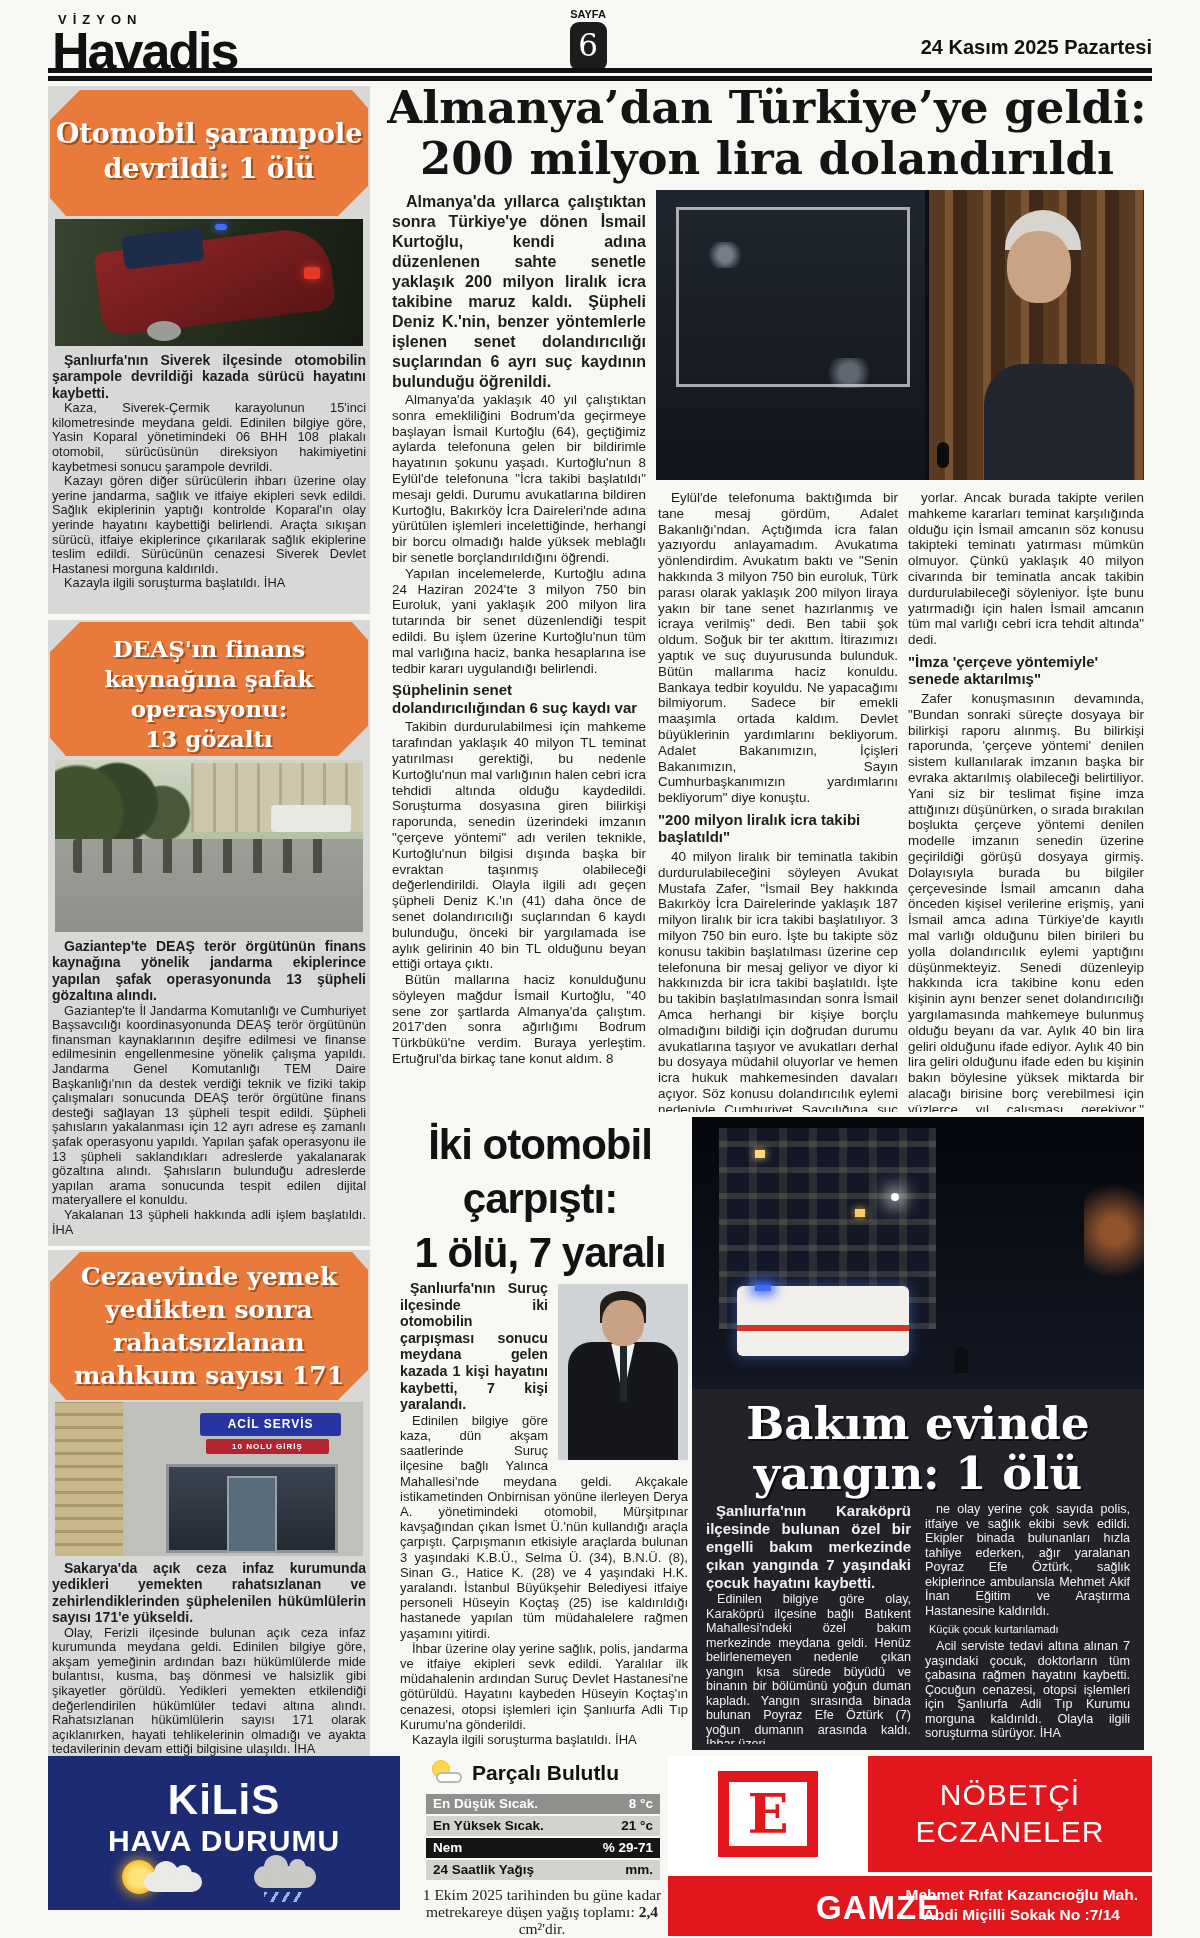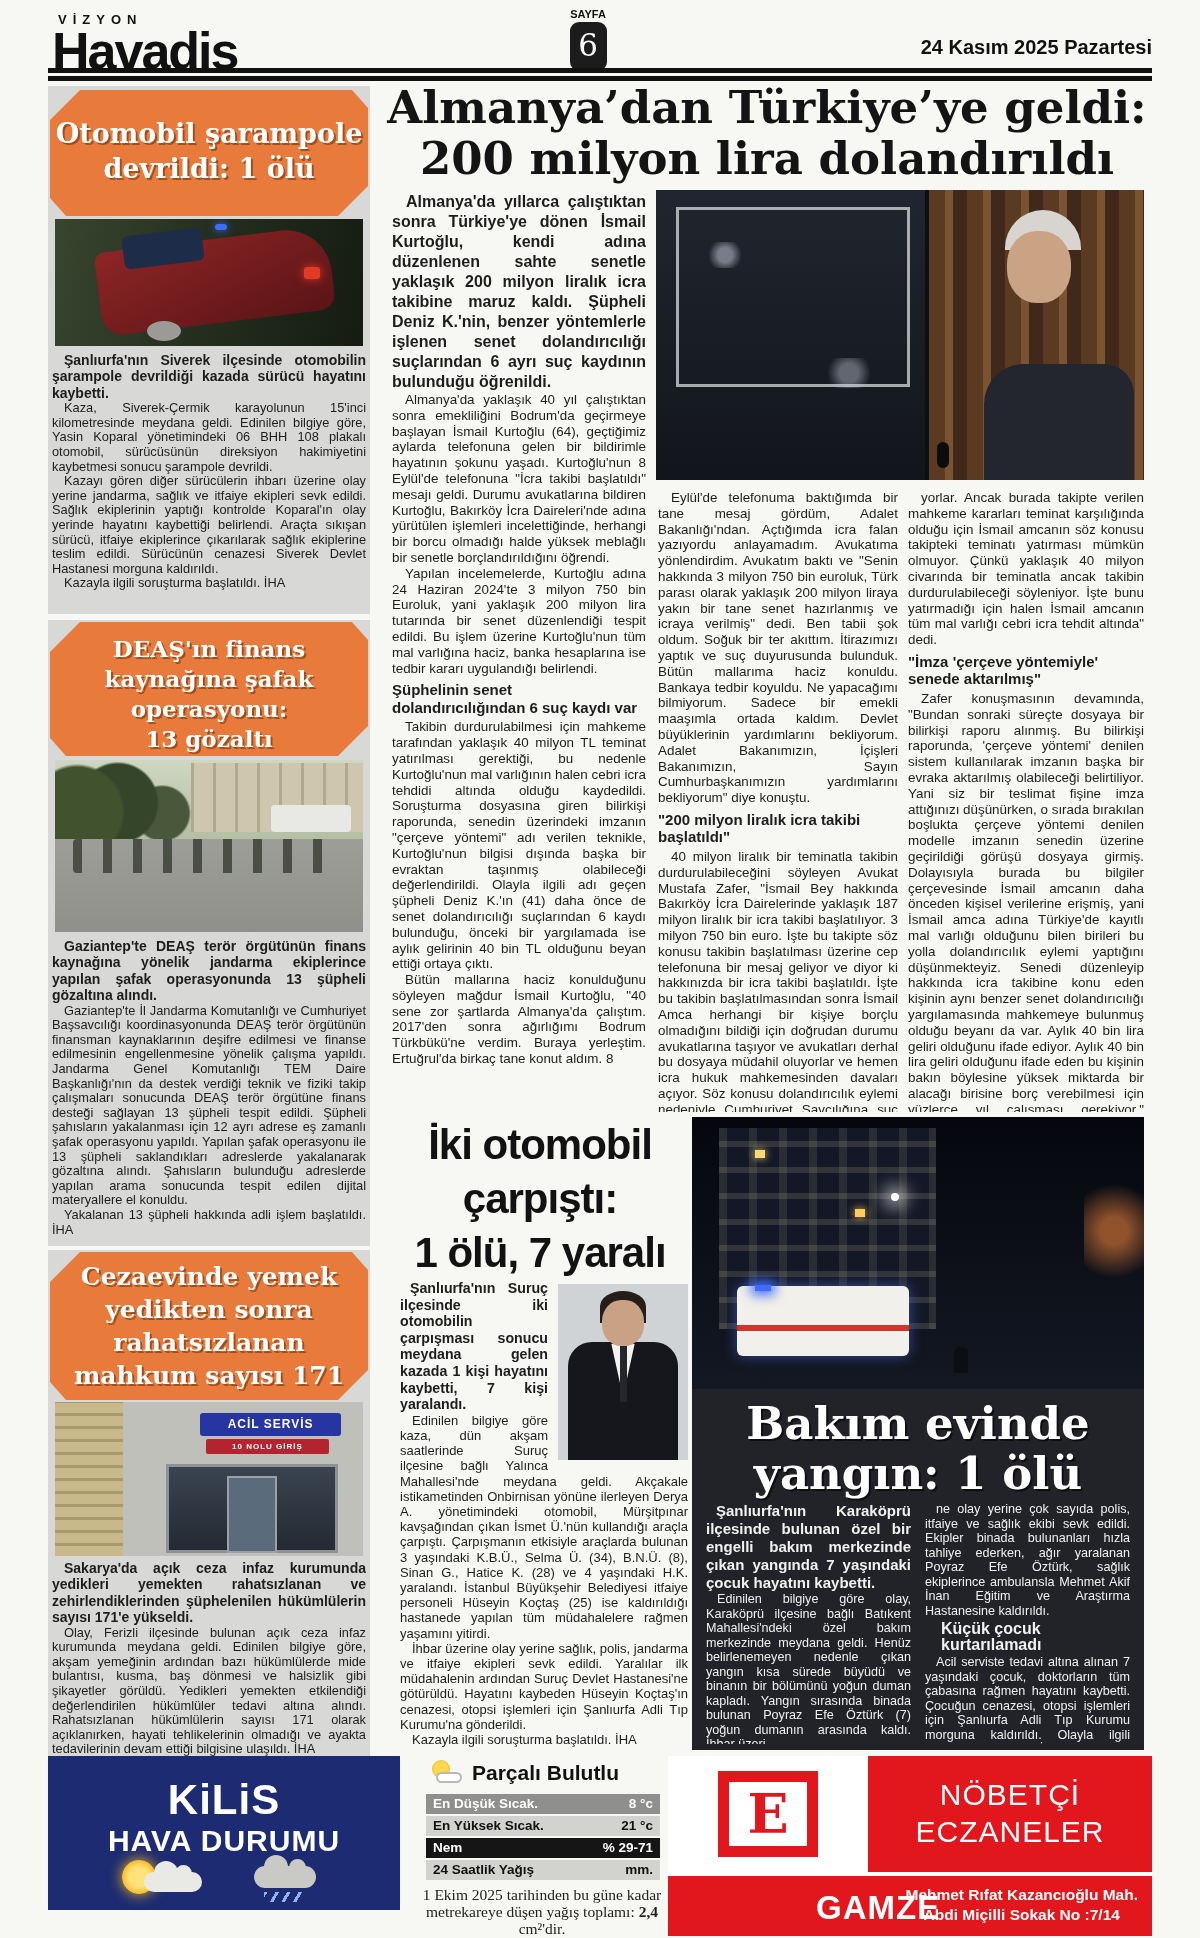--- a/index.html
+++ b/index.html
@@ -131,21 +131,21 @@
   .np-amb::after{content:"";position:absolute;left:0;top:55%;width:100%;height:6px;background:#d2342a}
   .np-blue{left:14%;bottom:36%;width:16px;height:6px;background:#3d6cff;box-shadow:0 0 12px 4px #3d6cff}
   .np-glow{right:0;top:20%;width:60px;height:120px;background:radial-gradient(circle,#e8803a 0 20%,transparent 70%);opacity:.6}
   .np-fig{left:58%;bottom:6%;width:14px;height:26px;background:#0c0e13;border-radius:6px 6px 0 0}
   .b-head{left:0;top:282px;width:100%;text-align:center;color:#fff;font-family:"DejaVu Serif",serif;
           font-weight:bold;font-size:45px;line-height:50px;text-shadow:2px 2px 0 rgba(0,0,0,.6)}
   .b-cols{left:14px;top:385px;width:424px;height:242px;display:flex;gap:14px;color:#f1f1f0;overflow:hidden}
   .b-col{width:205px;text-align:justify;overflow:hidden}
   .b-lead{font-weight:bold;font-size:15px;line-height:18px;text-indent:10px}
   .bp{font-size:12.6px;line-height:14.5px;text-indent:11px}
-  .b-sub{font-weight:bold;font-size:16px;line-height:16px;margin:3px 16px 2px;text-align:left}
+  .b-sub{font-weight:normal;font-size:11px;line-height:16px;margin:3px 4px 2px;text-align:left}
 
   
   .w-box{left:48px;top:1756px;width:352px;height:154px;background:#1c2b72;color:#fff;text-align:center;overflow:hidden}
   .w-city{font-size:42px;font-weight:bold;margin-top:20px;letter-spacing:1px}
   .w-title{font-size:30px;font-weight:bold;letter-spacing:1px}
   .wi-sun{left:74px;top:104px;width:34px;height:34px;border-radius:50%;
           background:radial-gradient(circle,#ffe27a 0 40%,#f5b71e 75%,transparent 78%);box-shadow:0 0 14px #f5b71e}
   .cloud{background:#e9e9e6;border-radius:20px}
   .cloud::before{content:"";position:absolute;left:10px;top:-11px;width:24px;height:24px;background:inherit;border-radius:50%}
   .cloud::after{content:"";position:absolute;right:10px;top:-7px;width:17px;height:17px;background:inherit;border-radius:50%}

